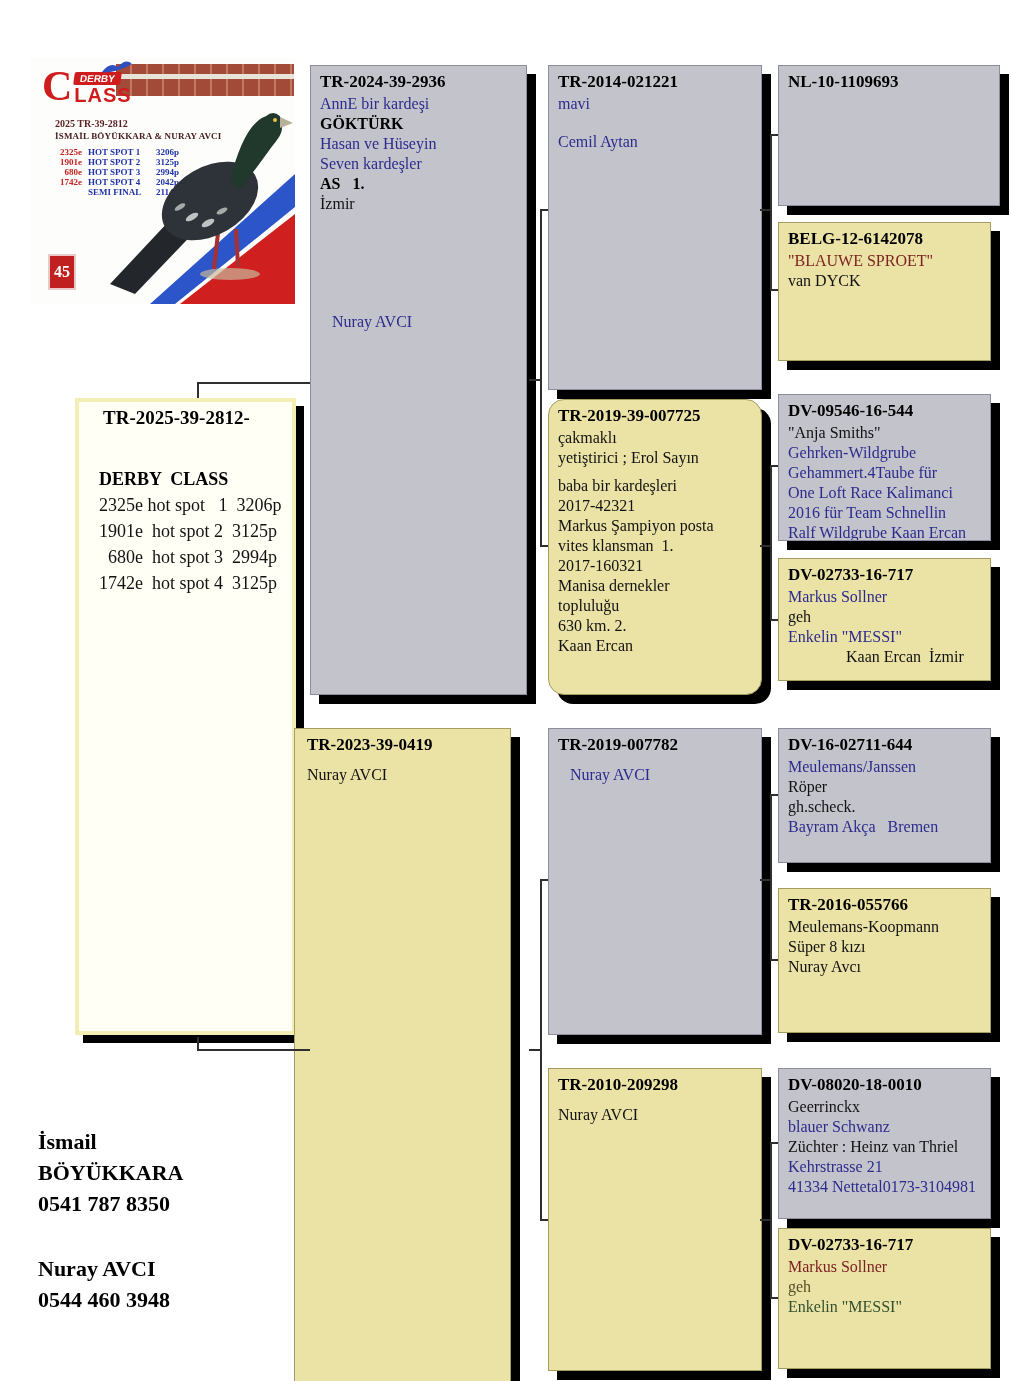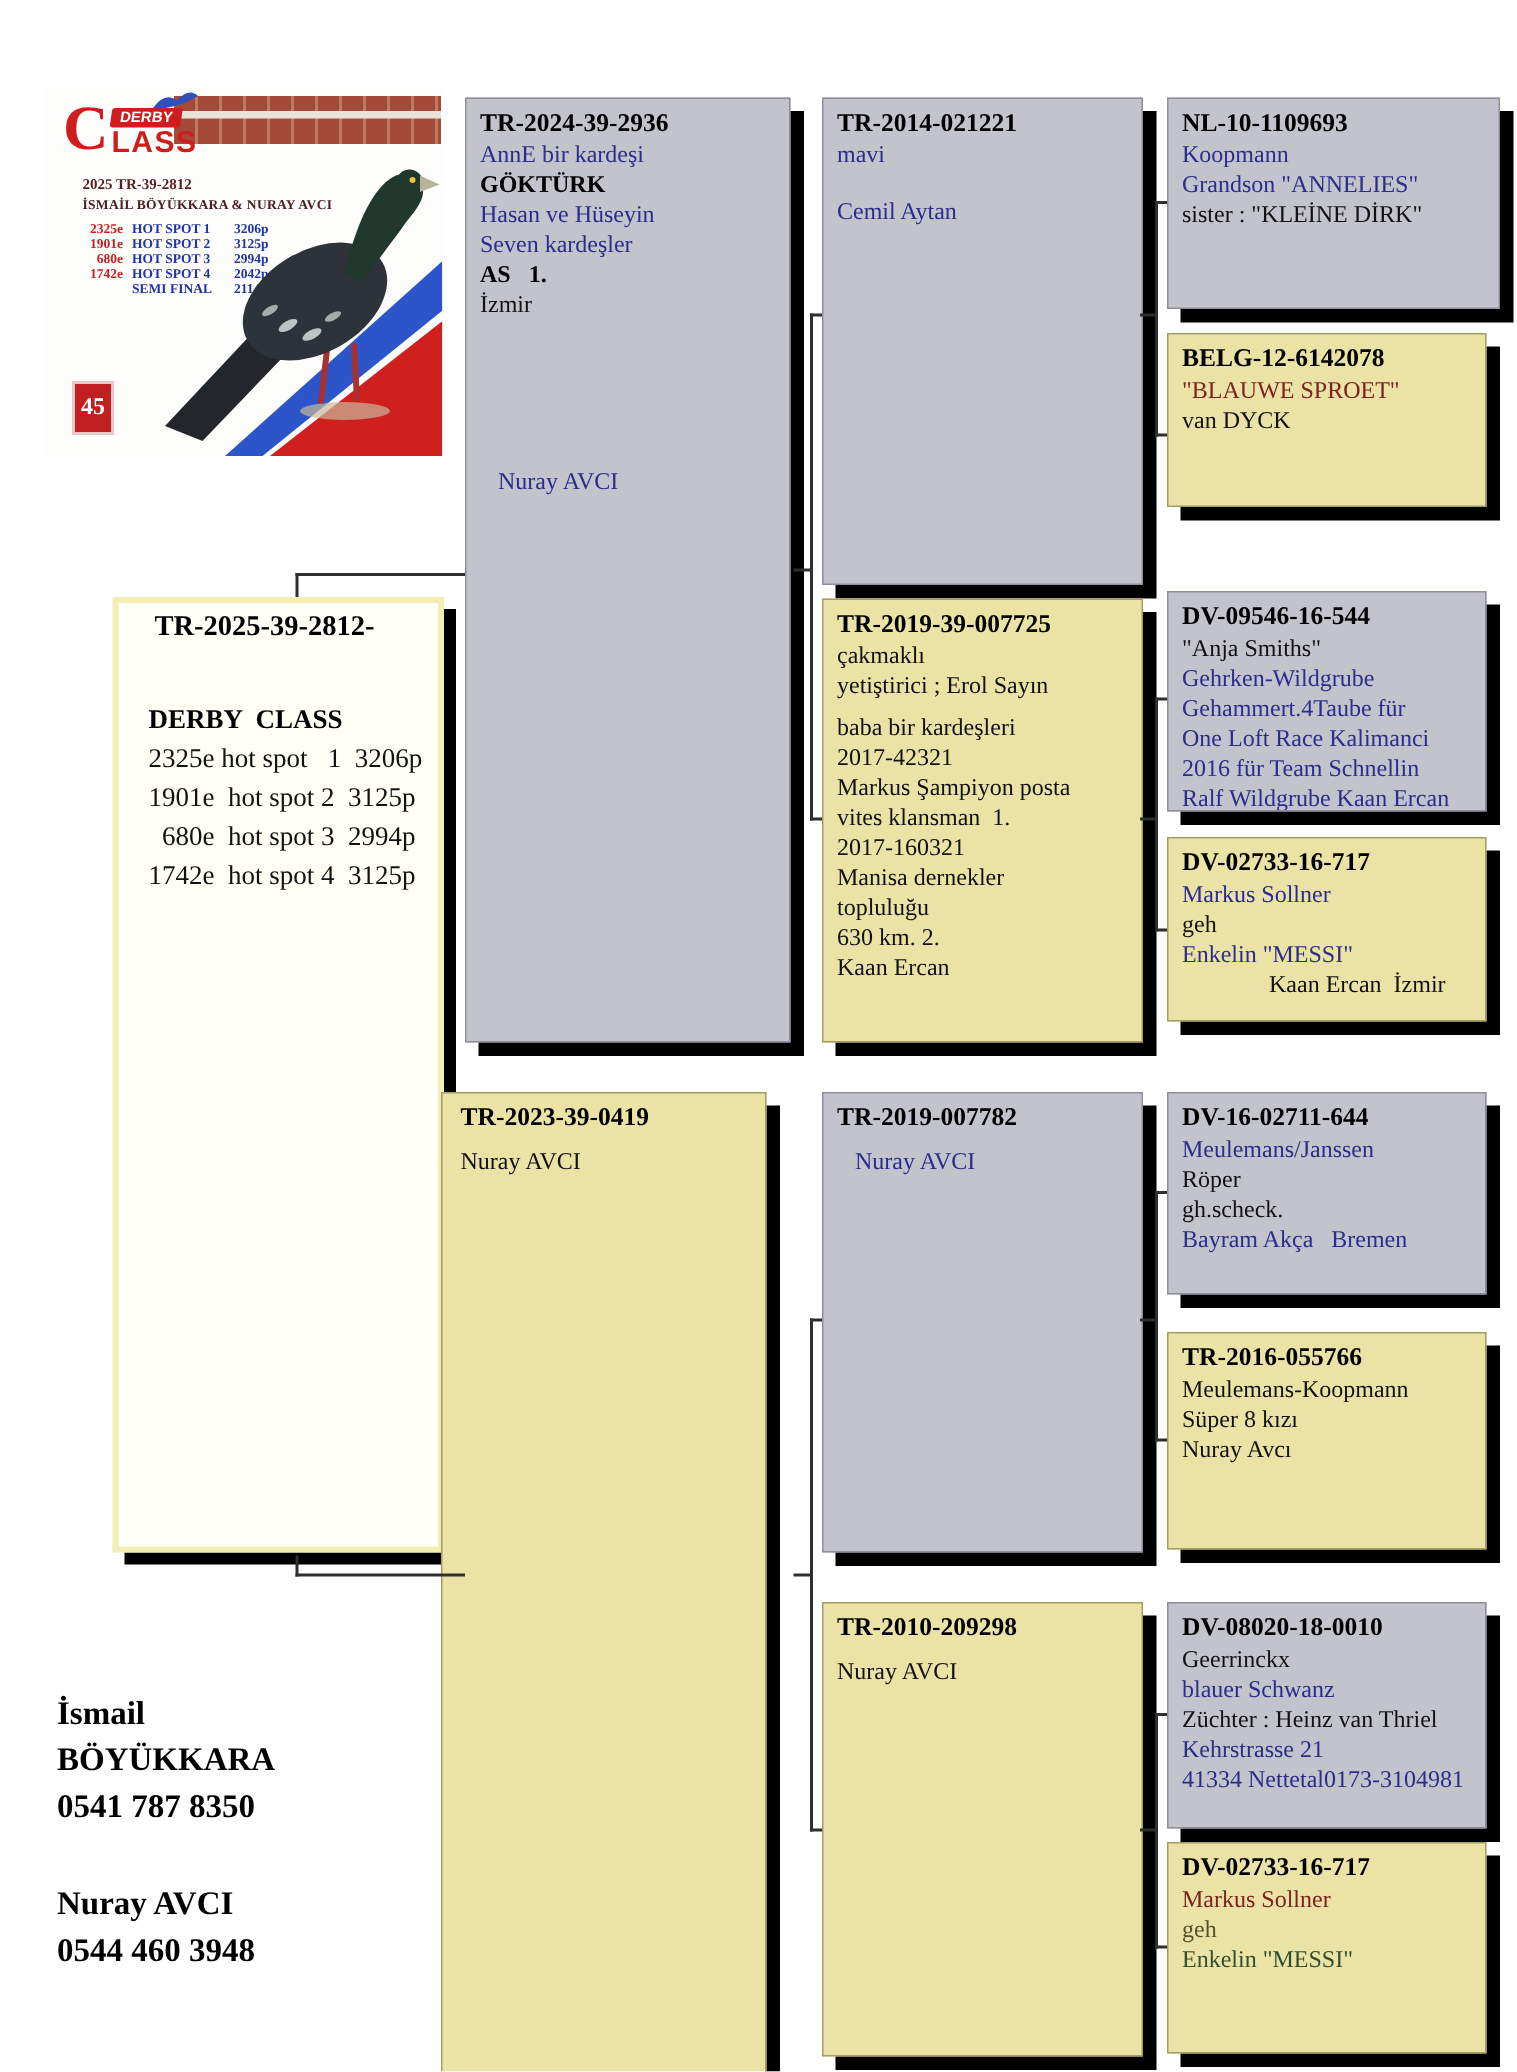--- a/index.html
+++ b/index.html
@@ -171,21 +171,21 @@
   </div>
 
   <div class="pbox gray" style="left:548px;top:65px;width:214px;height:325px;">
     <div class="pbox-title">TR-2014-021221</div>
     <div>
         <div class="box-line blue">mavi</div>
         <div class="box-line gap"></div>
         <div class="box-line blue">Cemil Aytan</div>
       </div>
   </div>
-  <div class="pbox yellow" style="left:548px;top:399px;width:214px;height:296px;">
+  <div class="pbox yellow" style="left:548px;top:399px;width:214px;height:296px;border-radius:16px;">
     <div class="pbox-title">TR-2019-39-007725</div>
     <div>
         <div class="box-line">çakmaklı</div>
         <div class="box-line">yetiştirici ; Erol Sayın</div>
         <div class="box-line gap-sm"></div>
         <div class="box-line">baba bir kardeşleri</div>
         <div class="box-line">2017-42321</div>
         <div class="box-line">Markus Şampiyon posta</div>
         <div class="box-line">vites klansman  1.</div>
         <div class="box-line">2017-160321</div>
@@ -205,27 +205,22 @@
   <div class="pbox yellow" style="left:548px;top:1068px;width:214px;height:303px;">
     <div class="pbox-title">TR-2010-209298</div>
     <div>
         <div class="box-line gap-sm"></div>
         <div class="box-line">Nuray AVCI</div>
       </div>
   </div>
 
   <div class="pbox gray" style="left:778px;top:65px;width:222px;height:141px;">
     <div class="pbox-title">NL-10-1109693</div>
-    <div>
-        <div class="box-line blue">Koopmann</div>
-        <div class="box-line blue">Grandson "ANNELIES"</div>
-        <div class="box-line">sister : "KLEİNE DİRK"</div>
-      </div>
-  </div>
-  <div class="pbox yellow" style="left:778px;top:222px;width:213px;height:116px;">
+  </div>
+  <div class="pbox yellow" style="left:778px;top:222px;width:213px;height:139px;">
     <div class="pbox-title">BELG-12-6142078</div>
     <div>
         <div class="box-line maroon">"BLAUWE SPROET"</div>
         <div class="box-line">van DYCK</div>
       </div>
   </div>
   <div class="pbox gray" style="left:778px;top:394px;width:213px;height:147px;">
     <div class="pbox-title">DV-09546-16-544</div>
     <div>
         <div class="box-line">"Anja Smiths"</div>

